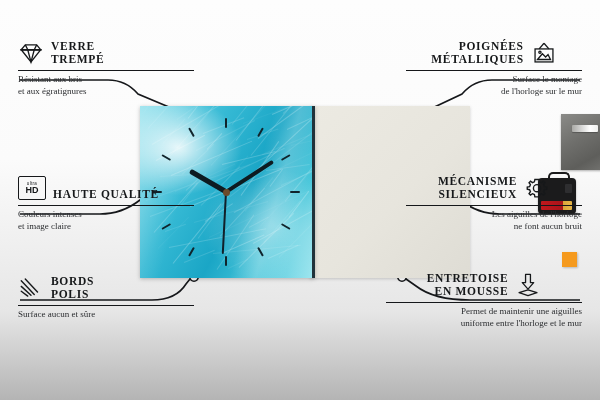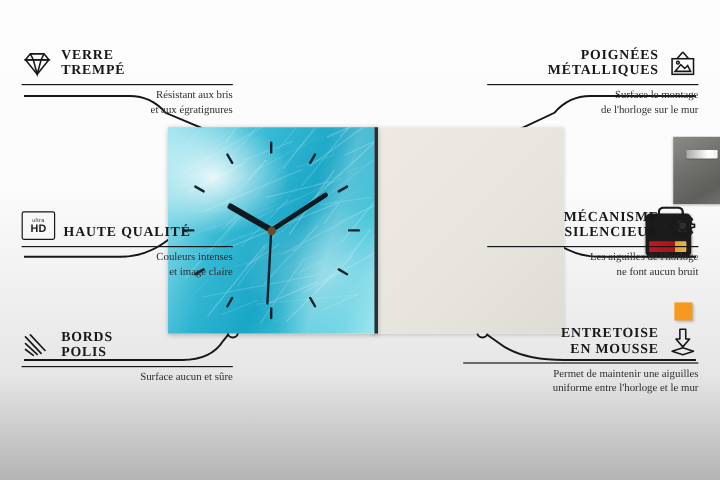--- a/index.html
+++ b/index.html
@@ -75,27 +75,27 @@
   .spacer{
     position:absolute;left:252px;top:146px;width:15px;height:15px;
     background:#f59a1e;box-shadow:1px 1px 2px rgba(0,0,0,.22);
   }
 
   
   .callout{position:absolute;width:176px;}
   .callout.left{text-align:left;}
   .callout.right{text-align:right;}
   .head{display:flex;align-items:center;gap:7px;}
-  .callout.right .head{flex-direction:row-reverse;}
+  .callout.right .head{flex-direction:row-reverse;justify-content:center;}
   .title{
     font-size:11.5px;font-weight:bold;letter-spacing:.7px;color:#16181a;
     line-height:13px;text-transform:uppercase;
   }
   .rule{height:1.4px;background:#15171a;margin:4px 0 3px;}
-  .desc{font-size:9px;line-height:11.5px;color:#2b2d30;text-align:right;}
+  .desc{font-size:9px;line-height:11.5px;color:#2b2d30;}
   .ico{width:26px;height:26px;flex:0 0 26px;color:#16181a;}
   .ico svg{display:block;width:26px;height:26px;}
   .hdbadge{
     width:26px;height:22px;flex:0 0 26px;border:1.6px solid #16181a;border-radius:2px;
     display:flex;flex-direction:column;align-items:center;justify-content:center;color:#16181a;
   }
   .hdbadge .u{font-size:4.5px;letter-spacing:.3px;line-height:5px;font-family:"Liberation Sans",sans-serif;}
   .hdbadge .h{font-size:9px;font-weight:bold;line-height:9px;font-family:"Liberation Sans",sans-serif;}
 
   #wires{position:absolute;inset:0;pointer-events:none;}

